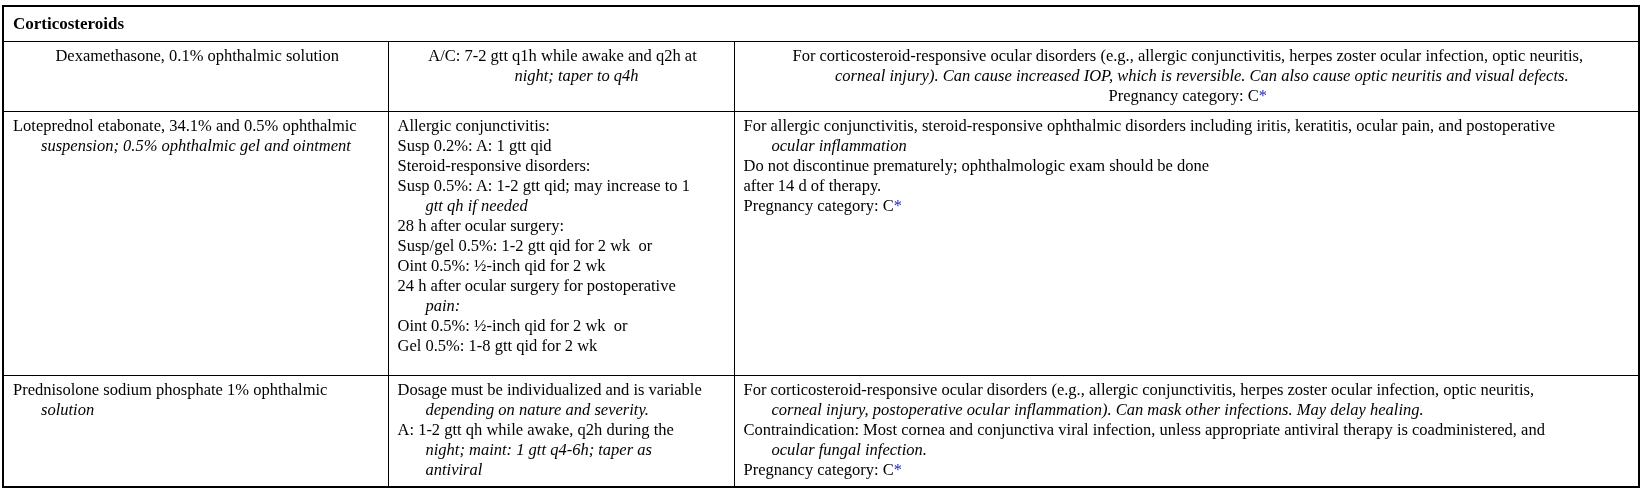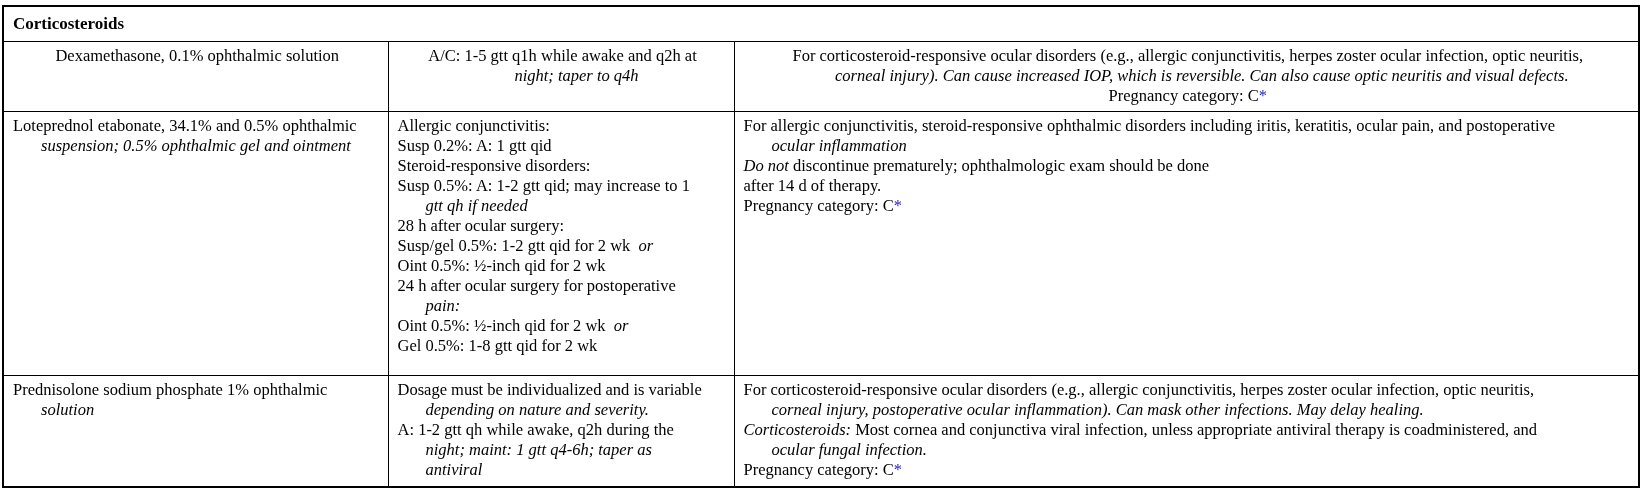--- a/index.html
+++ b/index.html
@@ -37,21 +37,21 @@
   tr.row-dexamethasone { height: 70px; text-align: center; }
   tr.row-loteprednol { height: 264px; }
   tr.row-prednisolone { height: 112px; padding-left: 24px; }
   .section-cell {
     font-weight: bold;
     font-size: 17px;
     padding-top: 7px !important;
   }
   .line { white-space: normal; }
   .line.ind { padding-left: 28px; font-style: italic; }
-  .it { font-style: italic; }
+  .it { }
   .star { font-weight: normal; }
 </style>
 </head>
 <body>
 
 <div class="page">
   <table class="drug-table">
     <colgroup>
       <col style="width:385px">
       <col style="width:346px">
@@ -64,21 +64,21 @@
         </td>
       </tr>
       <tr class="row-dexamethasone">
         <td>
             <div class="lines">
               <div class="line">Dexamethasone, 0.1% ophthalmic solution</div>
             </div>
           </td>
         <td>
             <div class="lines">
-              <div class="line">A/C: 1-5 gtt q1h while awake and q2h at</div>
+              <div class="line">A/C: 7-2 gtt q1h while awake and q2h at</div>
               <div class="line ind">night; taper to q4h</div>
             </div>
           </td>
         <td>
             <div class="lines">
               <div class="line">For corticosteroid-responsive ocular disorders (e.g., allergic conjunctivitis, herpes zoster ocular infection, optic neuritis,</div>
               <div class="line ind">corneal injury). Can cause increased IOP, which is reversible. Can also cause optic neuritis and visual defects.</div>
               <div class="line">Pregnancy category: C<span class="star" style="color: rgb(34, 34, 204);">*</span></div>
             </div>
           </td>
@@ -129,21 +129,21 @@
               <div class="line ind">depending on nature and severity.</div>
               <div class="line">A: 1-2 gtt qh while awake, q2h during the</div>
               <div class="line ind">night; maint: 1 gtt q4-6h; taper as</div>
               <div class="line ind">antiviral</div>
             </div>
           </td>
         <td>
             <div class="lines">
               <div class="line">For corticosteroid-responsive ocular disorders (e.g., allergic conjunctivitis, herpes zoster ocular infection, optic neuritis,</div>
               <div class="line ind">corneal injury, postoperative ocular inflammation). Can mask other infections. May delay healing.</div>
-              <div class="line"><span class="it">Corticosteroids:</span> Most cornea and conjunctiva viral infection, unless appropriate antiviral therapy is coadministered, and</div>
+              <div class="line"><span class="it">Contraindication:</span> Most cornea and conjunctiva viral infection, unless appropriate antiviral therapy is coadministered, and</div>
               <div class="line ind">ocular fungal infection.</div>
               <div class="line">Pregnancy category: C<span class="star" style="color: rgb(34, 34, 204);">*</span></div>
             </div>
           </td>
       </tr>
     </tbody>
   </table>
 </div>
 
 </body></html>

